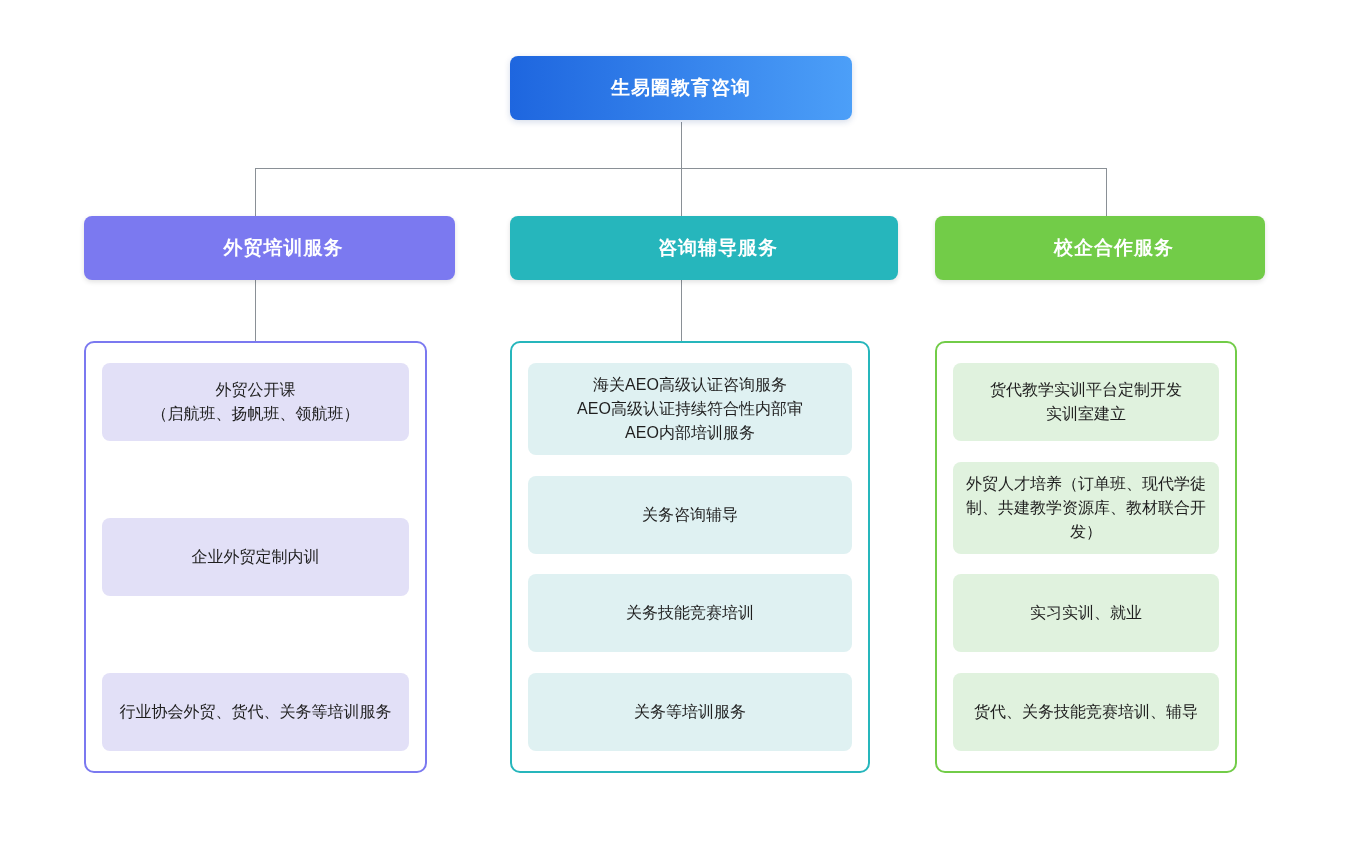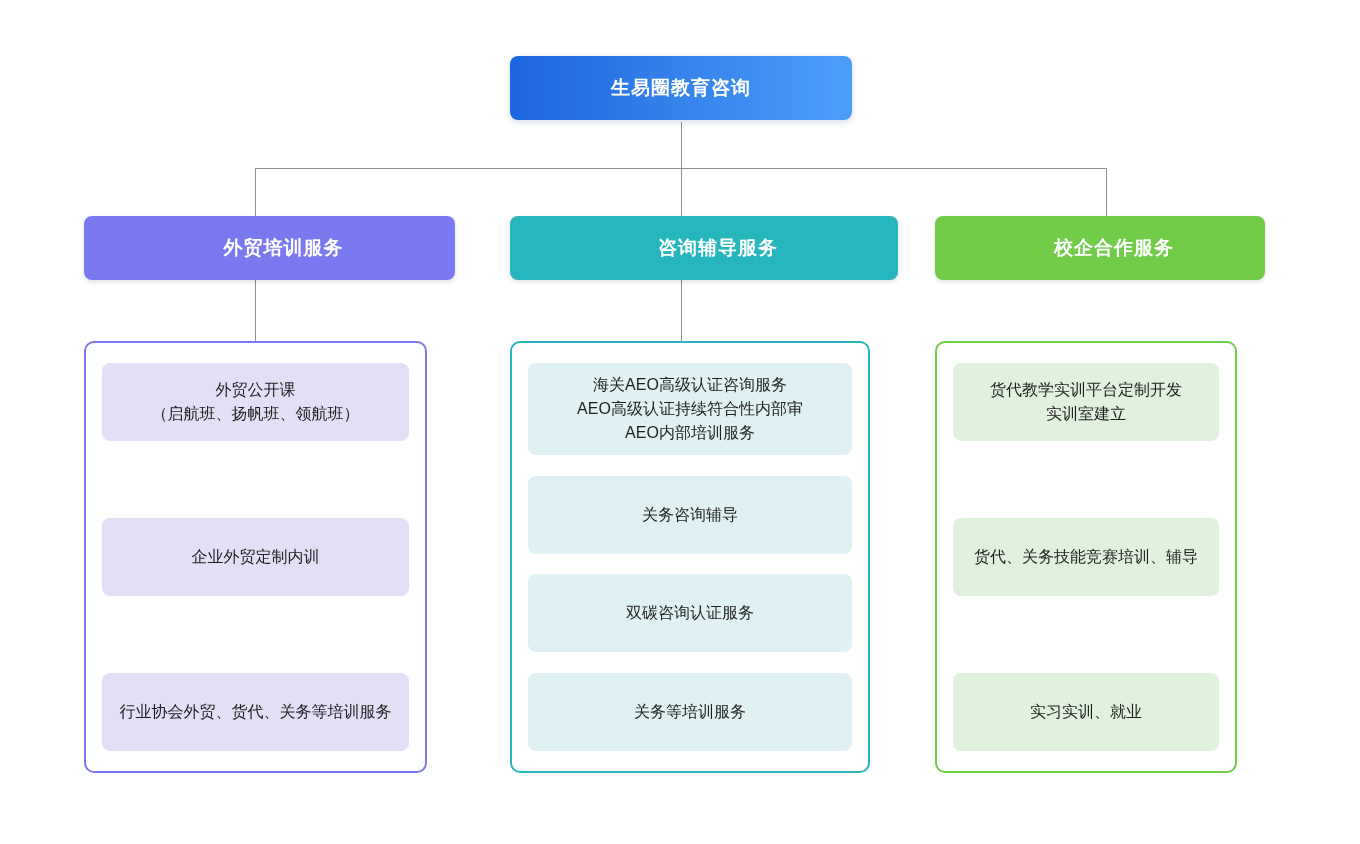--- a/index.html
+++ b/index.html
@@ -93,25 +93,26 @@
     <div class="item">企业外贸定制内训</div>
     <div class="item">行业协会外贸、货代、关务等培训服务</div>
   </div>
 
   <div class="node branch-header col-1" style="--main: #26B6BC; --light: #DFF1F2;">咨询辅导服务</div>
   <div class="container col-1" style="--main: #26B6BC; --light: #DFF1F2;">
     <div class="item">海关AEO高级认证咨询服务
 AEO高级认证持续符合性内部审
 AEO内部培训服务</div>
     <div class="item">关务咨询辅导</div>
-    <div class="item">双碳咨询认证服务</div>
+    <div class="item">关务技能竞赛培训</div>
     <div class="item">关务等培训服务</div>
   </div>
 
   <div class="node branch-header col-2" style="--main: #72CC48; --light: #E0F2DE;">校企合作服务</div>
   <div class="container col-2" style="--main: #72CC48; --light: #E0F2DE;">
     <div class="item">货代教学实训平台定制开发
 实训室建立</div>
+    <div class="item">外贸人才培养（订单班、现代学徒制、共建教学资源库、教材联合开发）</div>
+    <div class="item">实习实训、就业</div>
     <div class="item">货代、关务技能竞赛培训、辅导</div>
-    <div class="item">实习实训、就业</div>
   </div>
 
 </div>
 
 </body></html>

